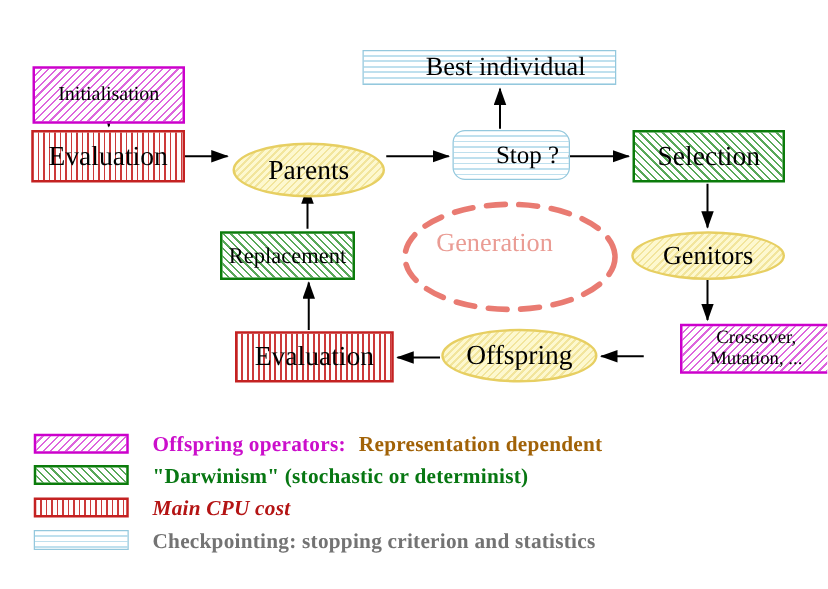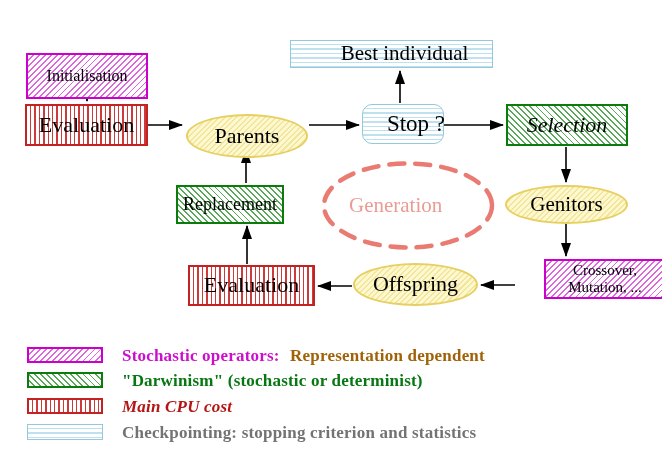--- a/index.html
+++ b/index.html
@@ -82,43 +82,43 @@
   </svg>
 
   <div class="node hatch-magenta" style="left:26px; top:25px; width:122px; height:46px; font-size:16px;margin-top:28px;">Initialisation</div>
 
   <div class="node stripe-red" style="left:25px; top:104px; width:123px; height:42px; font-size:22px;">Evaluation</div>
 
   <div class="node ellipse-yellow" style="left:186px; top:114px; width:122px; height:44px; font-size:22px;">Parents</div>
 
   <div class="node stripe-cyan" style="left:290px; top:40px; width:203px; height:28px; font-size:21px;">Best individual</div>
 
-  <div class="node stripe-cyan rounded" style="left:362px; top:104px; width:82px; height:40px; font-size:23px;">Stop ?</div>
+  <div class="node stripe-cyan rounded" style="left:362px; top:104px; width:94px; height:40px; font-size:20px;">Stop ?</div>
 
-  <div class="node hatch-green" style="left:506px; top:104px; width:122px; height:42px; font-size:22px;font-style:italic;">Selection</div>
+  <div class="node hatch-green" style="left:506px; top:104px; width:122px; height:42px; font-size:22px;">Selection</div>
 
   <div class="node ellipse-yellow" style="left:505px; top:185px; width:123px; height:39px; font-size:21px;">Genitors</div>
 
   <div class="node hatch-magenta two-line" style="left:544px; top:259px; width:122px; height:40px; font-size:15px;">
     <span>Crossover,</span>
     <span>Mutation, ...</span>
   </div>
 
   <div class="node ellipse-yellow" style="left:353px; top:263px; width:125px; height:43px; font-size:22px;">Offspring</div>
 
   <div class="node stripe-red" style="left:188px; top:265px; width:127px; height:41px; font-size:22px;">Evaluation</div>
 
   <div class="node hatch-green" style="left:176px; top:185px; width:108px; height:39px; font-size:18px;">Replacement</div>
 
-  <div class="generation-label" style="left:349px; top:193px;">Generation</div>
+  <div class="generation-label" style="left:349px; top:182px;">Generation</div>
 
   <div>
     <div class="swatch hatch-magenta" style="left:27px; top:347px;"></div>
     <div class="legend-label" style="top:346px;">
-      <span class="t-magenta">Stochastic operators:</span>
+      <span class="t-magenta">Offspring operators:</span>
       <span class="t-yellow" style="margin-left:6px;">Representation dependent</span>
     </div>
 
     <div class="swatch hatch-green" style="left:27px; top:372px;"></div>
     <div class="legend-label t-green" style="top:371px;">"Darwinism" (stochastic or determinist)</div>
 
     <div class="swatch stripe-red" style="left:27px; top:398px;"></div>
     <div class="legend-label t-red" style="top:397px;font-style:italic;">Main CPU cost</div>
 
     <div class="swatch stripe-cyan" style="left:27px; top:424px;"></div>

